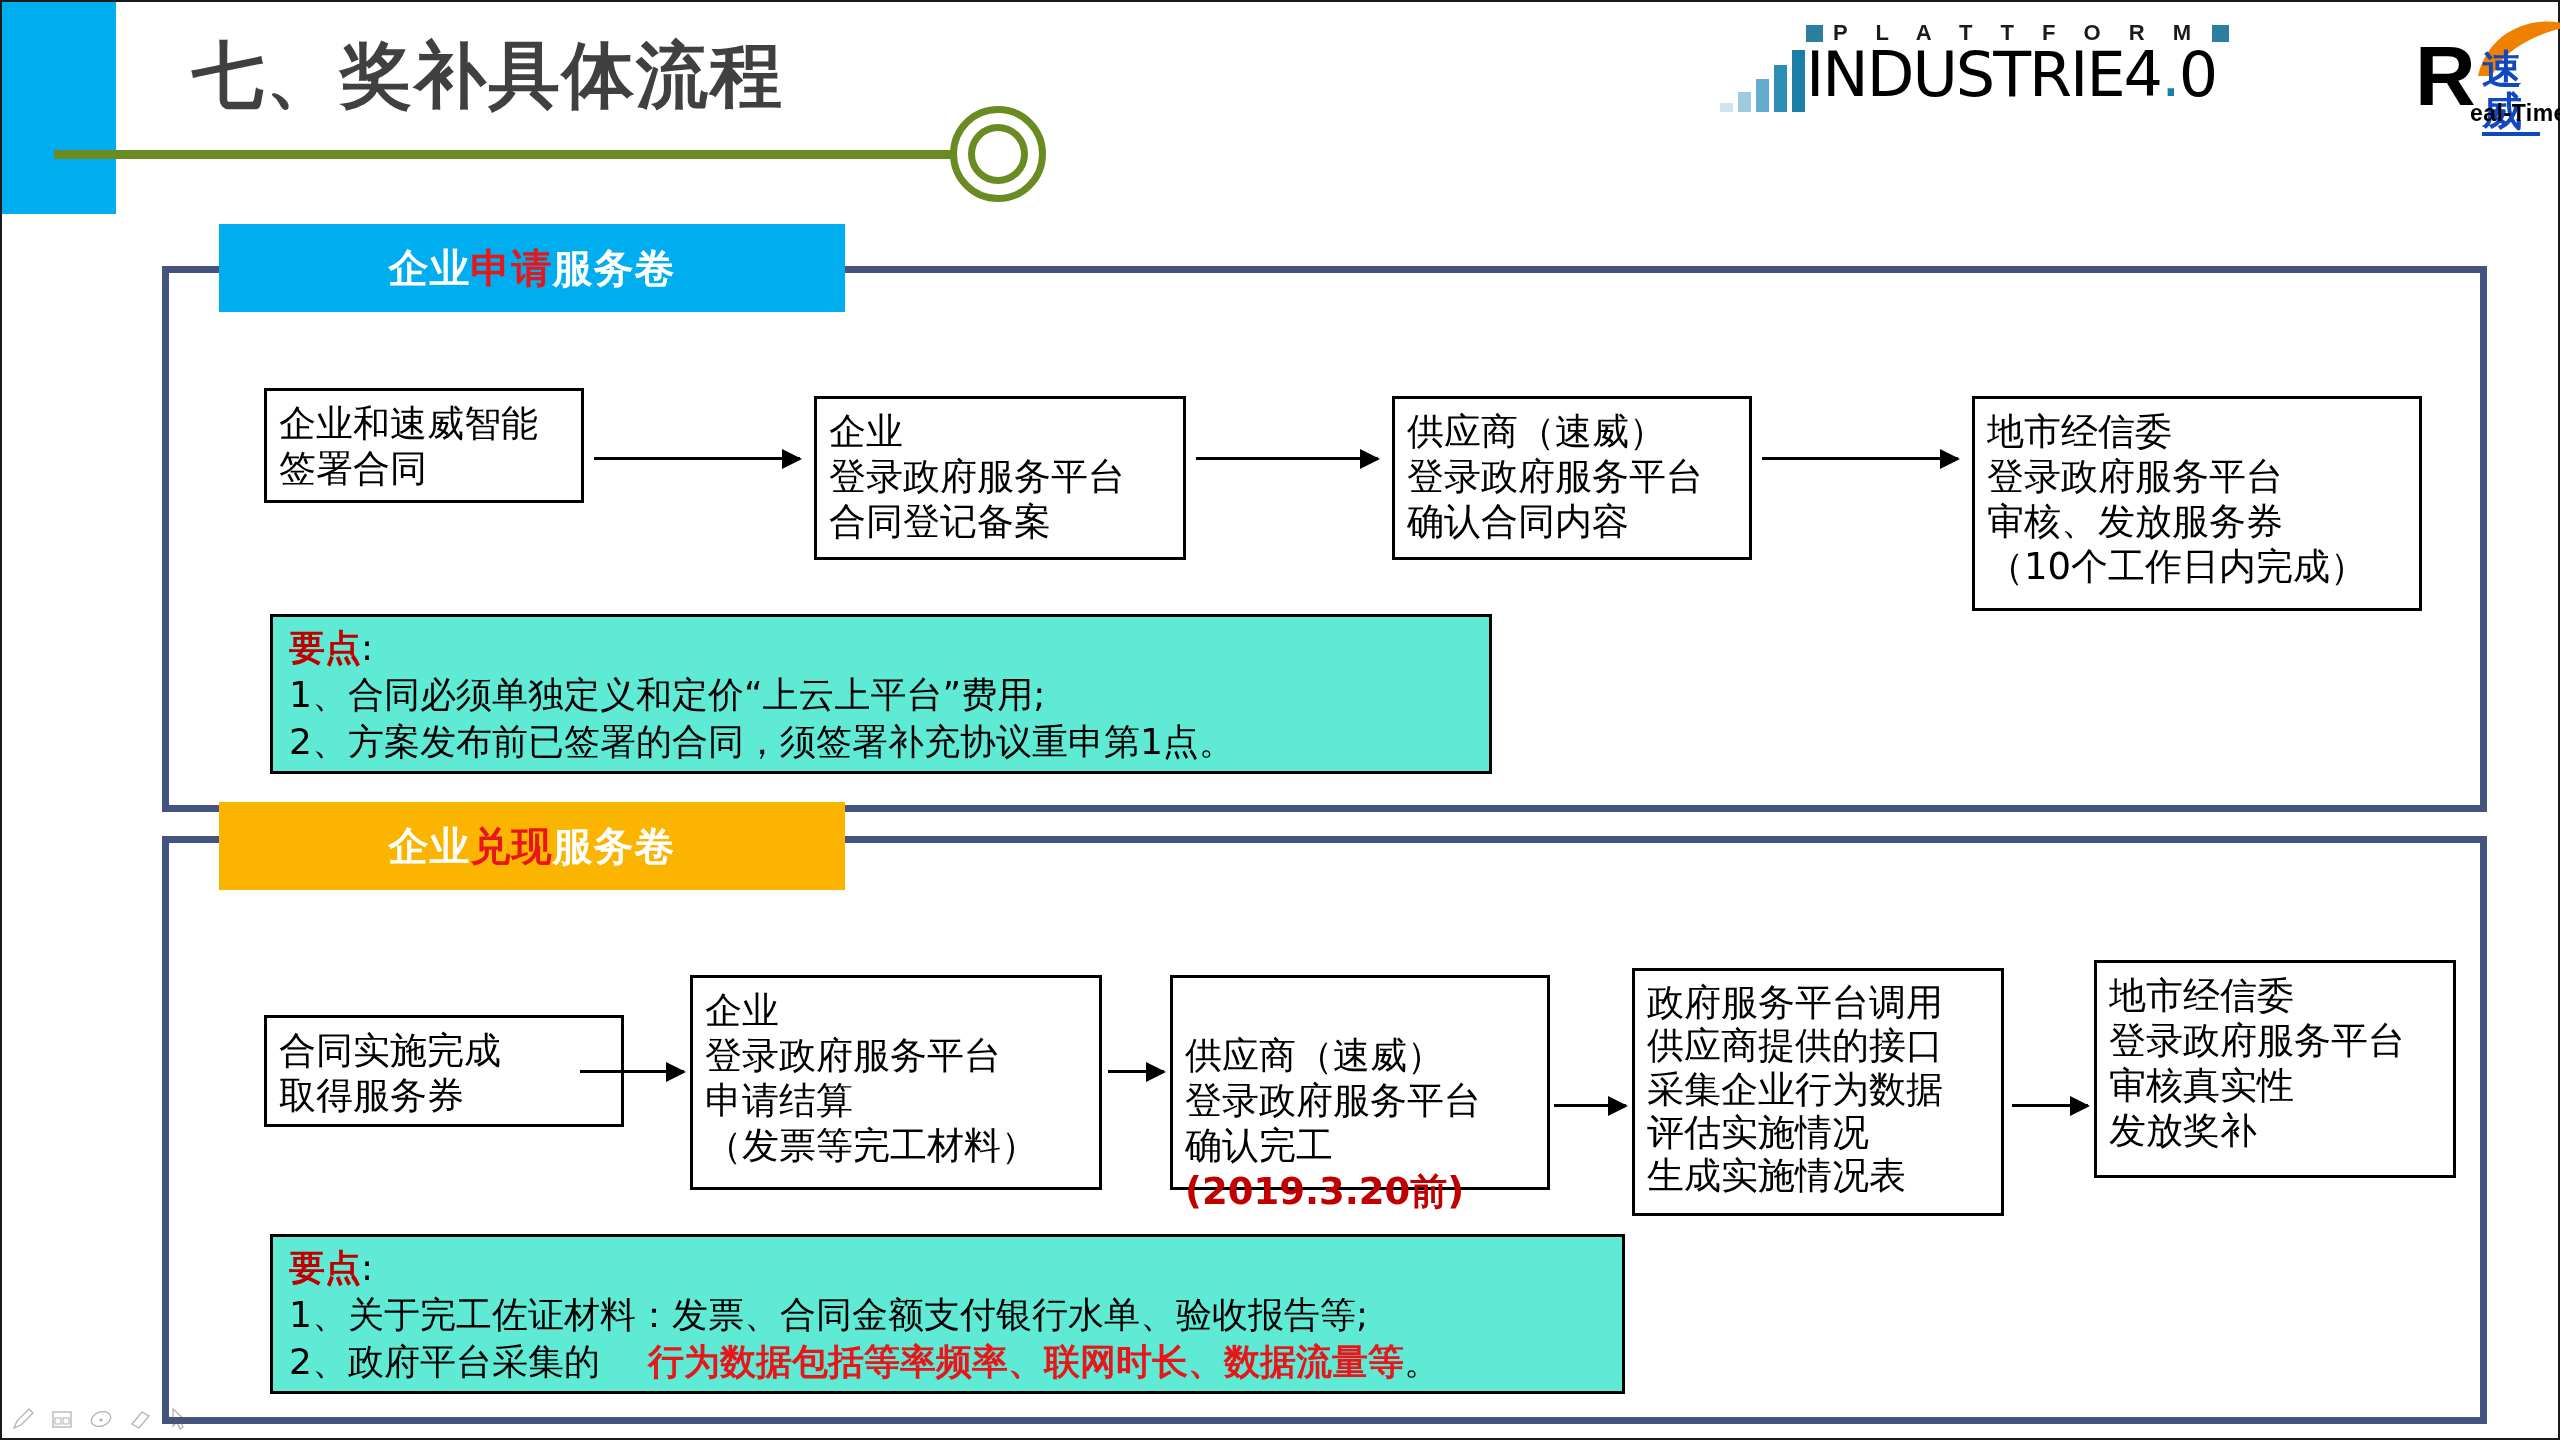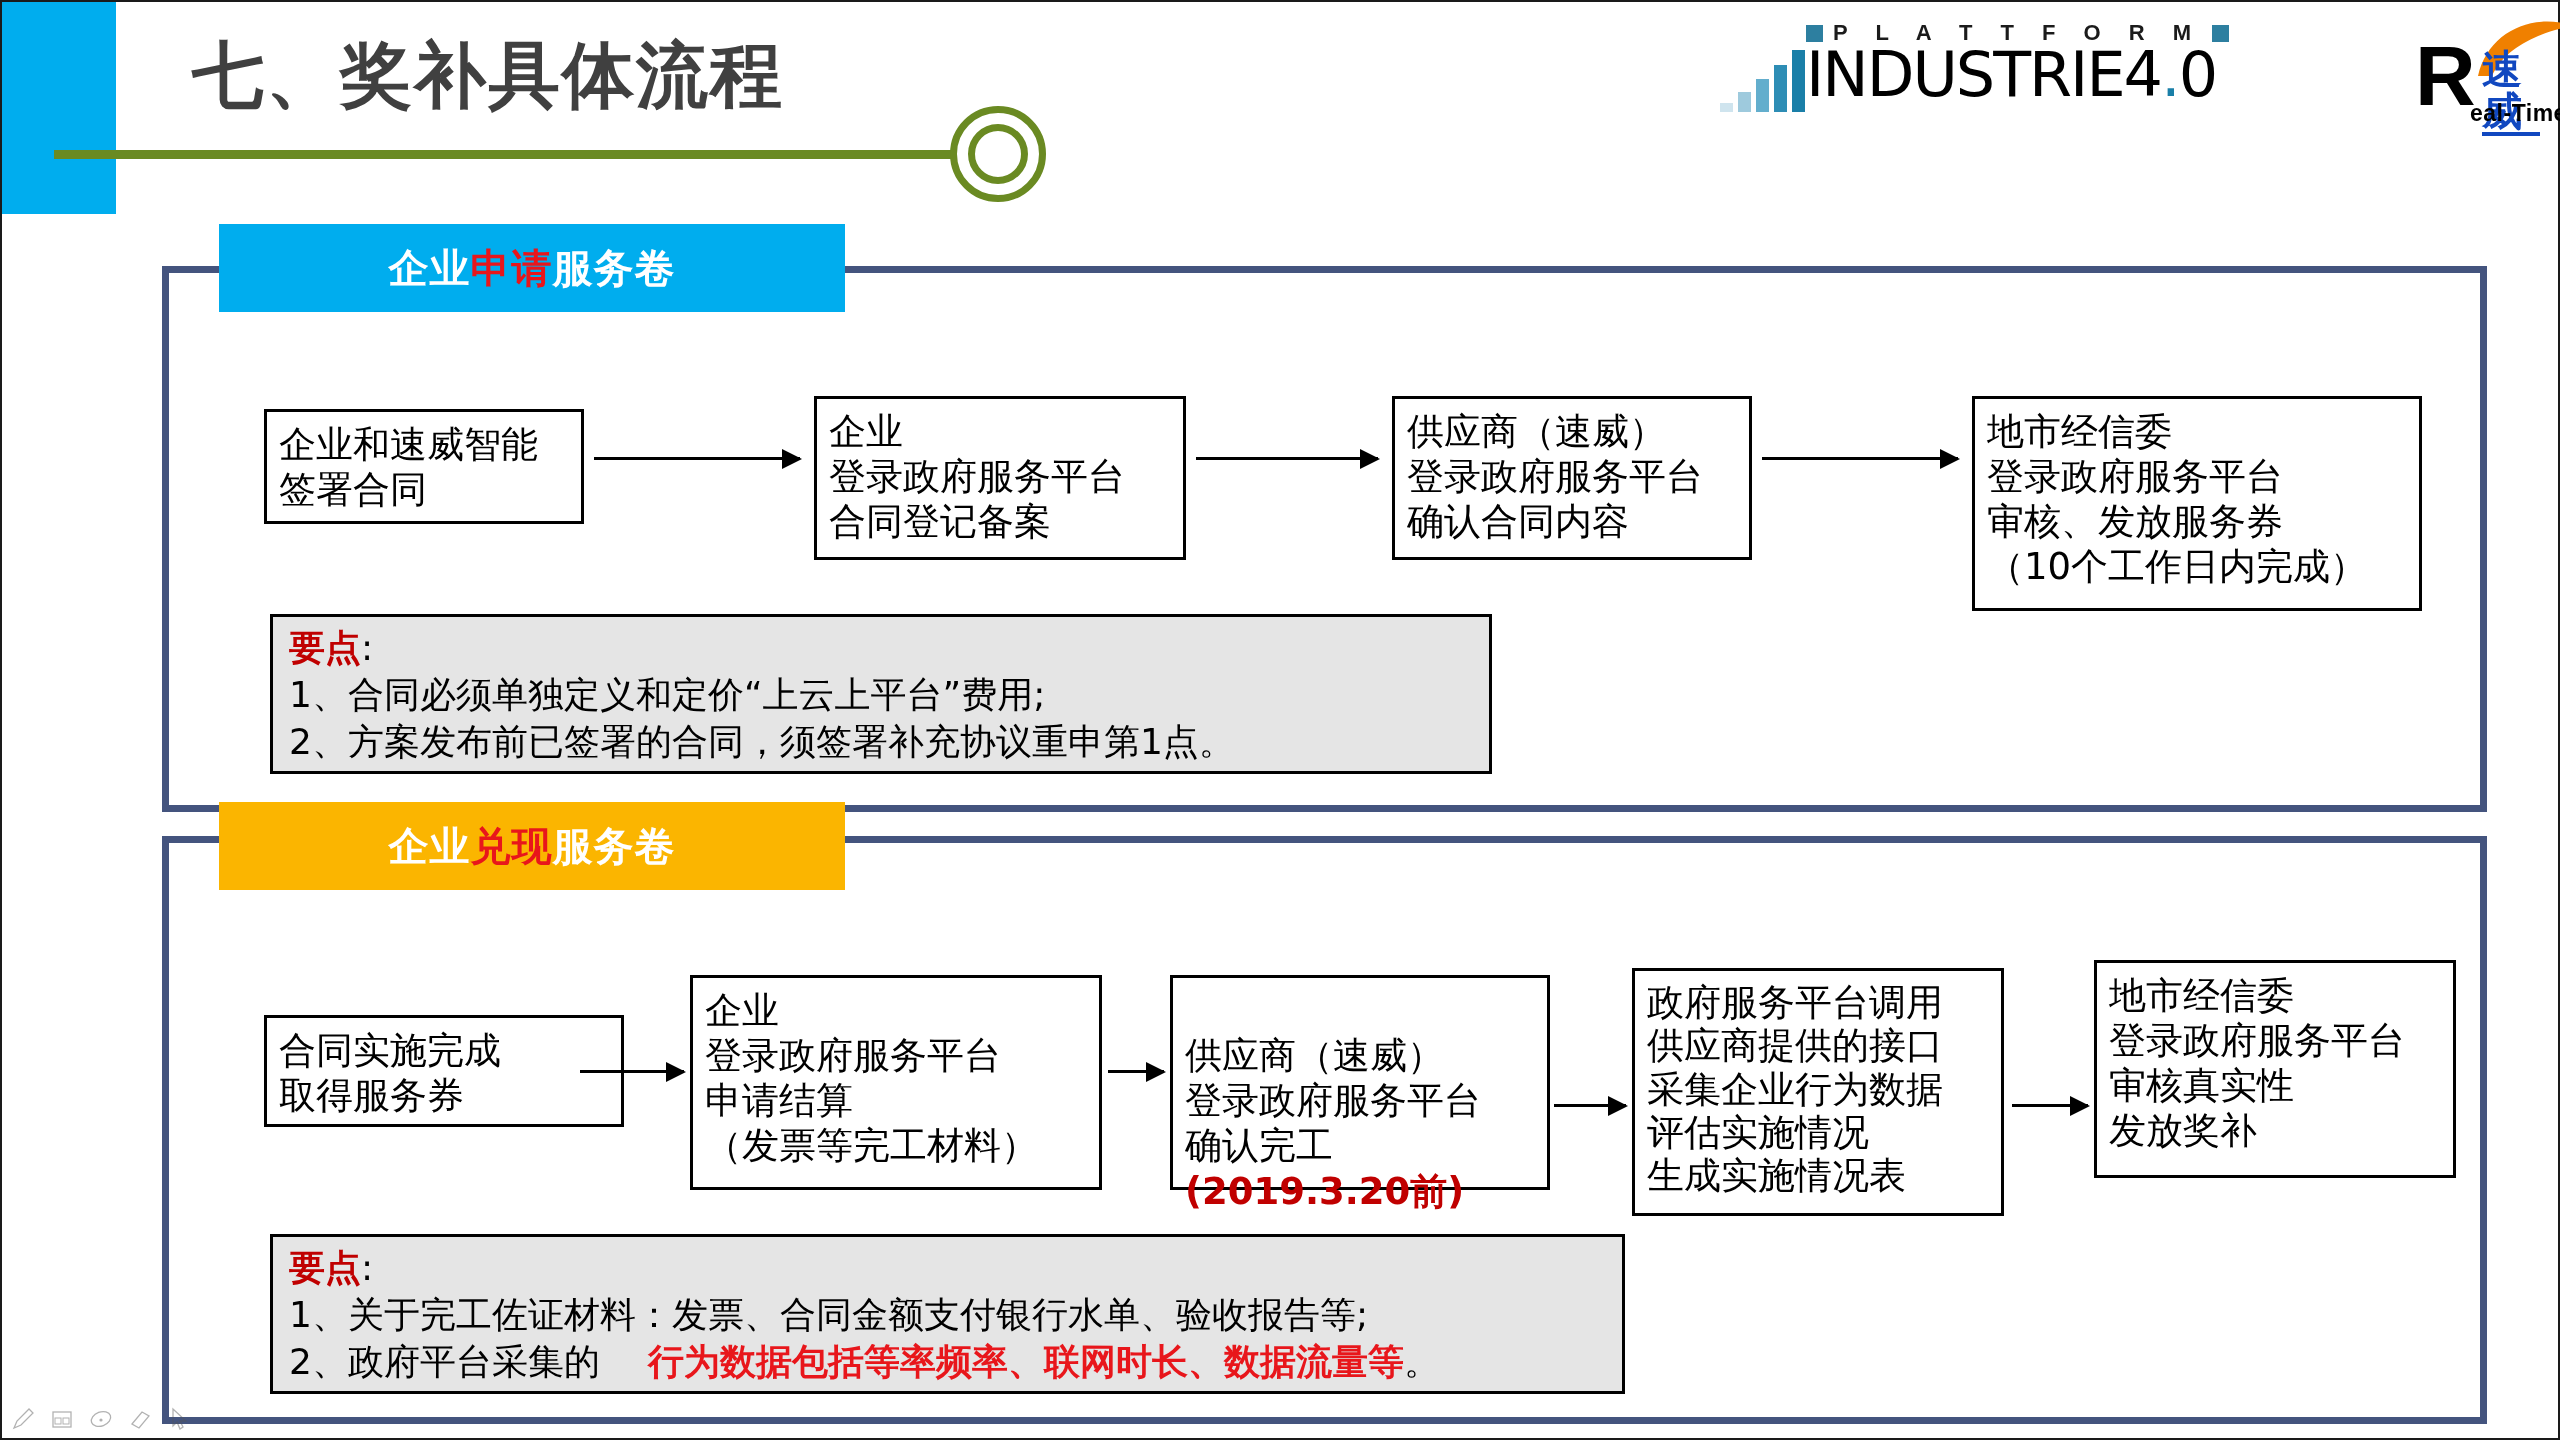--- a/index.html
+++ b/index.html
@@ -84,21 +84,21 @@
 
   
   .arrow{position:absolute;height:3px;background:#000;}
   .arrow::after{
     content:"";position:absolute;right:-2px;top:50%;transform:translateY(-50%);
     border-left:20px solid #000;border-top:10px solid transparent;border-bottom:10px solid transparent;
   }
 
   
   .kbox{
-    position:absolute;border:3px solid #000;box-sizing:border-box;background:#e5e5e5;
+    position:absolute;border:3px solid #000;box-sizing:border-box;background:#5eead4;
     padding:8px 16px 10px 16px;
     font-size:36px;line-height:1.30;color:#000;
     font-family:"DejaVu Sans","Liberation Sans",sans-serif;
   }
   .kbox .t{color:#c00000;font-weight:bold;}
   .kbox .red-bold{color:#e8161b;font-weight:bold;margin-left:48px;}
 
   
   .inkbar{position:absolute;left:8px;bottom:6px;display:flex;gap:13px;align-items:center;opacity:.45;}
   .inkbar svg{display:block;}
@@ -138,21 +138,21 @@
     <div class="logo-rtd">eal-Time Data</div>
   </div>
 
   <div class="frame frame1"></div>
   <div class="tab tab1">
     <span>企业</span>
       <span class="hl">申请</span>
       <span>服务卷</span>
   </div>
 
-  <div class="pbox" style="left:262px;top:407px;width:320px;height:115px;">企业和速威智能
+  <div class="pbox" style="left:262px;top:386px;width:320px;height:115px;">企业和速威智能
 签署合同</div>
   <div class="pbox" style="left:812px;top:394px;width:372px;height:164px;">企业
 登录政府服务平台
 合同登记备案</div>
   <div class="pbox" style="left:1390px;top:394px;width:360px;height:164px;">供应商（速威）
 登录政府服务平台
 确认合同内容</div>
   <div class="pbox" style="left:1970px;top:394px;width:450px;height:215px;">地市经信委
 登录政府服务平台
 审核、发放服务券

